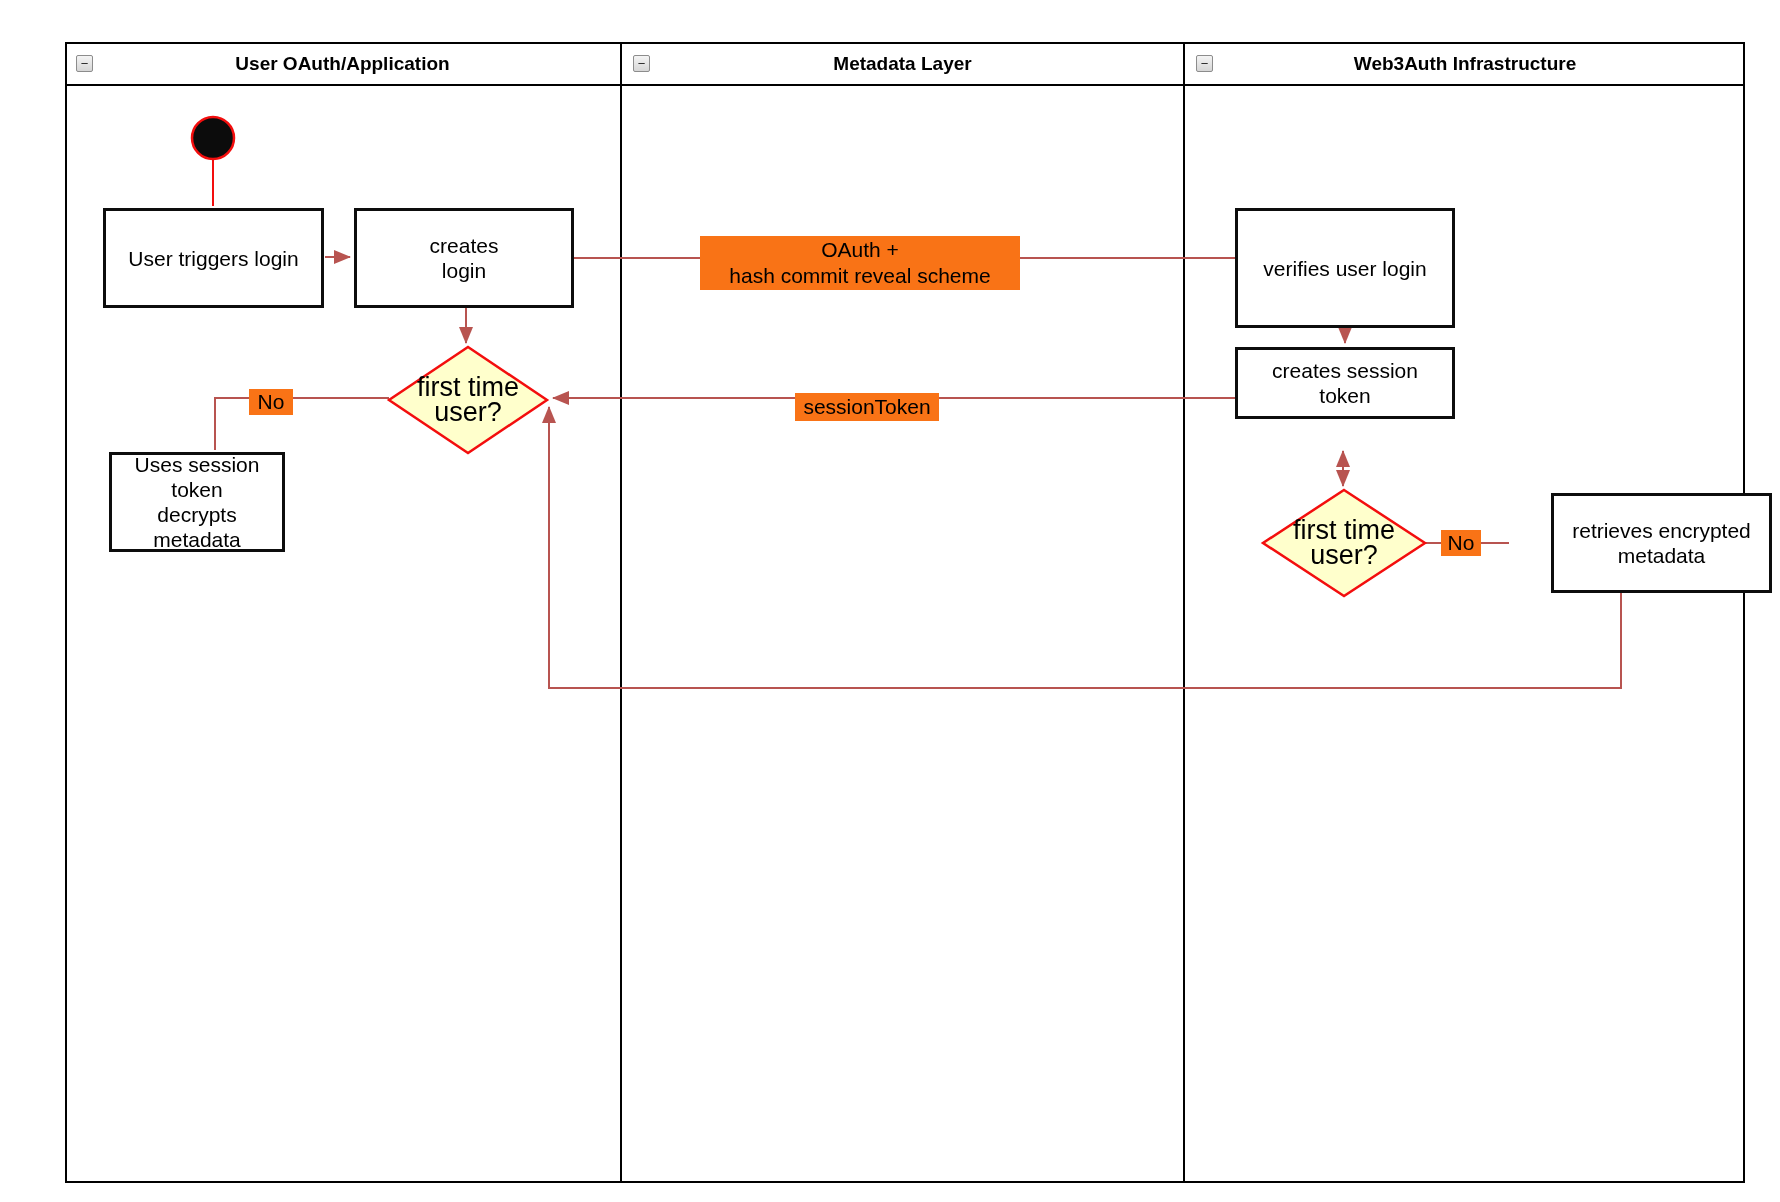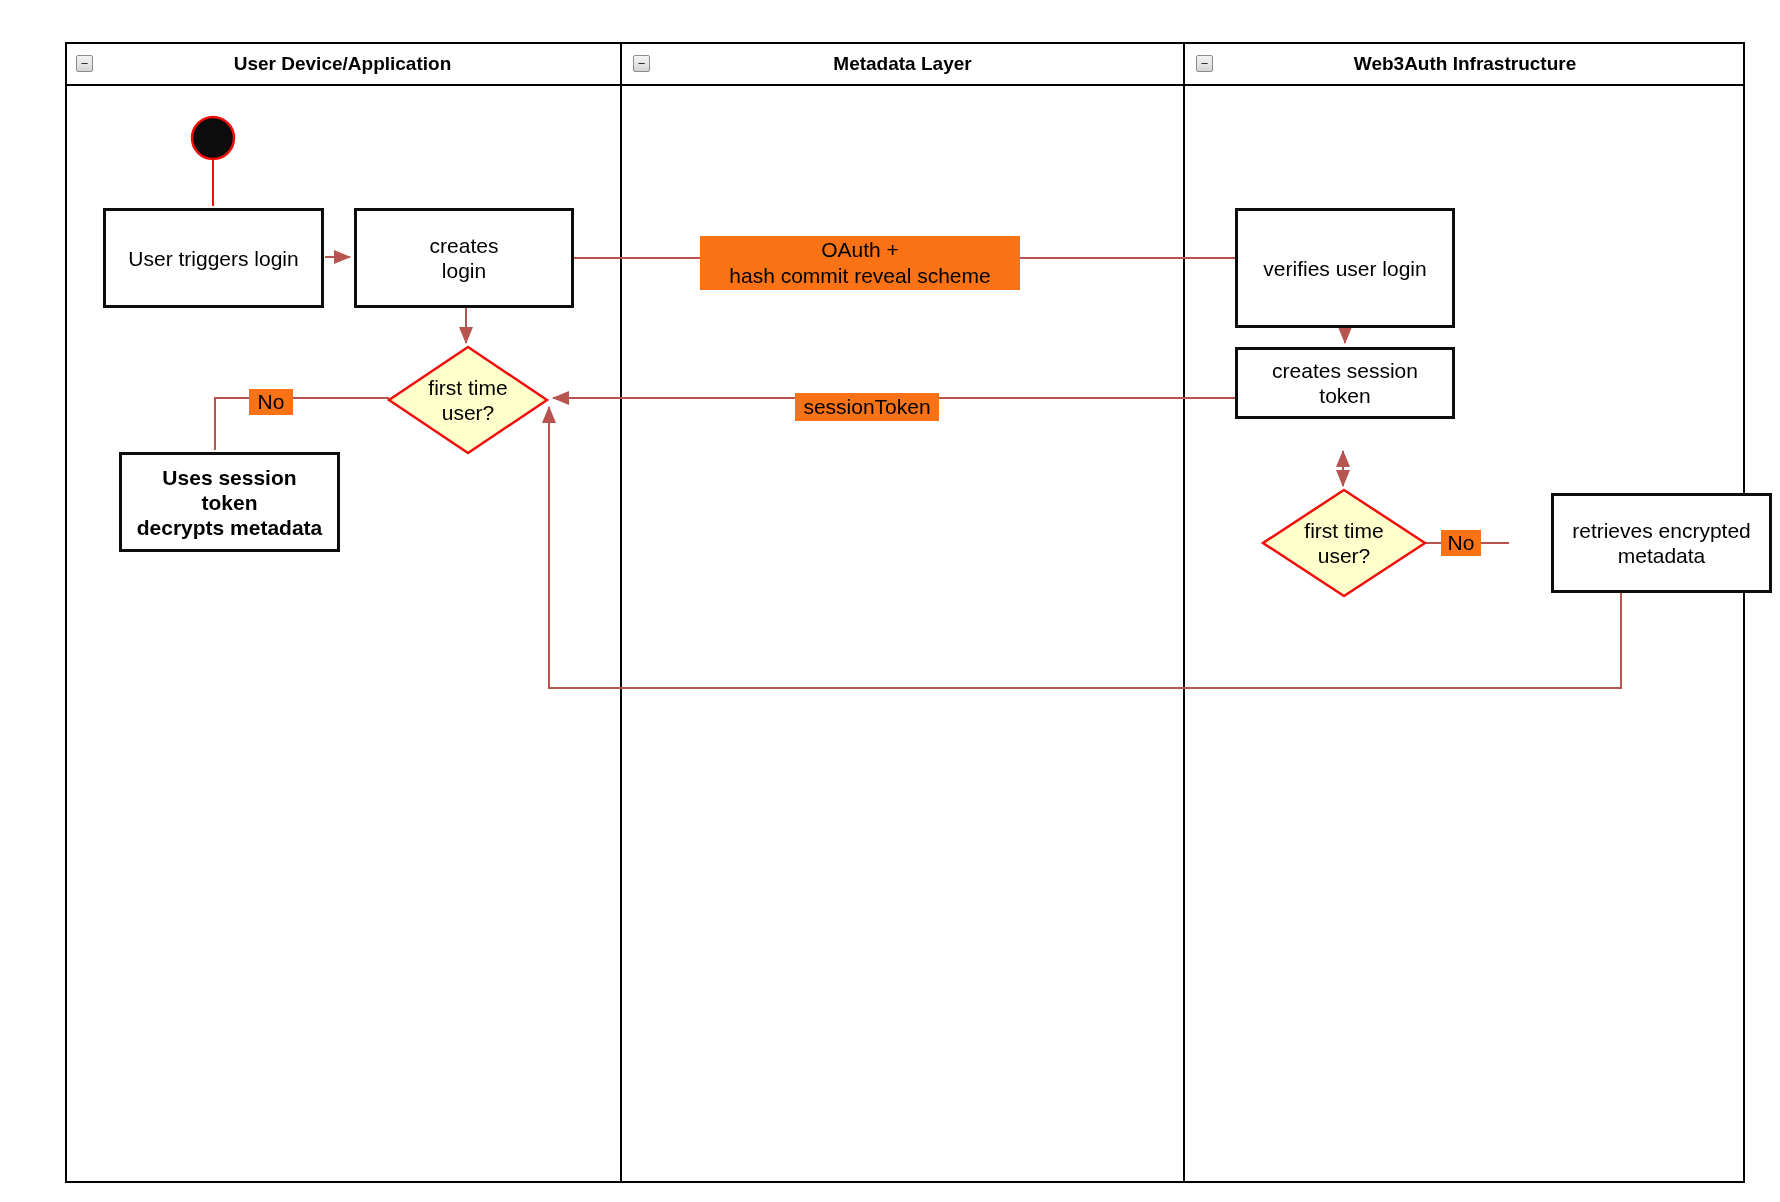--- a/index.html
+++ b/index.html
@@ -37,21 +37,21 @@
   svg.edges { position:absolute; left:0; top:0; pointer-events:none; }
   
   .node {
     position:absolute; box-sizing:border-box; background:#ffffff;
     border:3px solid #0d0d0d;
     display:flex; align-items:center; justify-content:center;
     text-align:center; font-size:21px; line-height:25px; white-space:pre-line;
   }
   .diamond-label {
     position:absolute; display:flex; align-items:center; justify-content:center;
-    text-align:center; font-size:21px; line-height:25px; white-space:pre-line;
+    text-align:center; font-size:27px; line-height:25px; white-space:pre-line;
     background:transparent;
   }
   
   .edge-label {
     position:absolute; background:#f97316;
     display:flex; align-items:center; justify-content:center;
     text-align:center; font-size:21px; line-height:26px; white-space:pre-line;
   }
 </style>
 </head>
@@ -59,21 +59,21 @@
 
 <div class="canvas">
 
   <div class="pool-border"></div>
   <div class="lane-sep s1"></div>
   <div class="lane-sep s2"></div>
   <div class="header-sep"></div>
 
   <div class="lane-header lh1">
     <span class="collapse-btn">−</span>
-    <span>User Device/Application</span>
+    <span>User OAuth/Application</span>
   </div>
   <div class="lane-header lh2">
     <span class="collapse-btn">−</span>
     <span>Metadata Layer</span>
   </div>
   <div class="lane-header lh3">
     <span class="collapse-btn">−</span>
     <span>Web3Auth Infrastructure</span>
   </div>
 
@@ -110,21 +110,21 @@
     <polygon points="468,347 547,400 468,453 389,400" fill="#ffffcc" stroke="#f30e0e" stroke-width="2.5"></polygon>
     <polygon points="1344,490 1425,543 1344,596 1263,543" fill="#ffffcc" stroke="#f30e0e" stroke-width="2.5"></polygon>
   </svg>
 
   <div class="node" style="left:103px; top:208px; width:221px; height:100px;text-align:right;">User triggers login</div>
   <div class="node" style="left:354px; top:208px; width:220px; height:100px;">creates
 login</div>
   <div class="node" style="left:1235px; top:208px; width:220px; height:120px;">verifies user login</div>
   <div class="node" style="left:1235px; top:347px; width:220px; height:72px;">creates session
 token</div>
-  <div class="node" style="left:119px; top:452px; width:221px; height:100px;font-weight:bold;">Uses session
+  <div class="node" style="left:109px; top:452px; width:176px; height:100px;">Uses session
 token
 decrypts metadata</div>
   <div class="node" style="left:1511px; top:493px; width:221px; height:100px;margin-left:40px;">retrieves encrypted
 metadata</div>
 
   <div class="diamond-label" style="left:393px; top:350px; width:150px; height:100px;">first time
 user?</div>
   <div class="diamond-label" style="left:1269px; top:493px; width:150px; height:100px;">first time
 user?</div>
 

